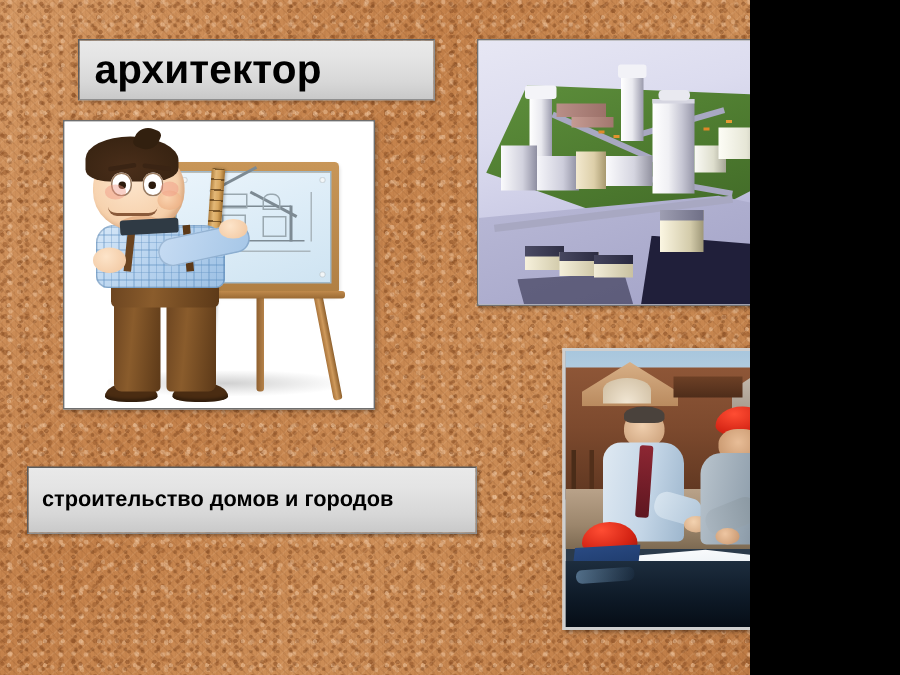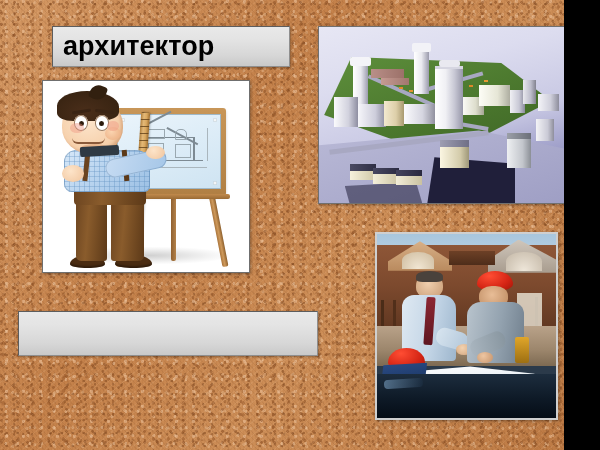--- a/index.html
+++ b/index.html
@@ -2,21 +2,21 @@
 <html><head>
 <meta charset="utf-8">
 <style>
   html, body {
     margin: 0;
     padding: 0;
     background: #000;
   }
   #slide {
     position: relative;
-    width: 564px;
+    width: 500px;
     height: 450px;
     overflow: hidden;
     font-family: "Liberation Sans", sans-serif;
     background-color: #c68a54;
     text-decoration: underline;
   }
   
   #cork {
     position: absolute;
     inset: 0;
@@ -181,20 +181,21 @@
 
 <div id="slide">
 
   <div id="cork"></div>
 
   <div class="plate" id="title-plate">
     <div id="title-text">архитектор</div>
   </div>
 
   <div class="plate" id="caption-plate">
+    <div class="cap-line">строительство домов и городов</div>
   </div>
 
   <div class="pic" id="pic-architect">
     <div class="scene">
 
       <div class="arch-shadow"></div>
 
       <div class="easel-leg leg-l"></div>
       <div class="easel-leg leg-r"></div>
       <div class="easel-leg leg-c"></div>

